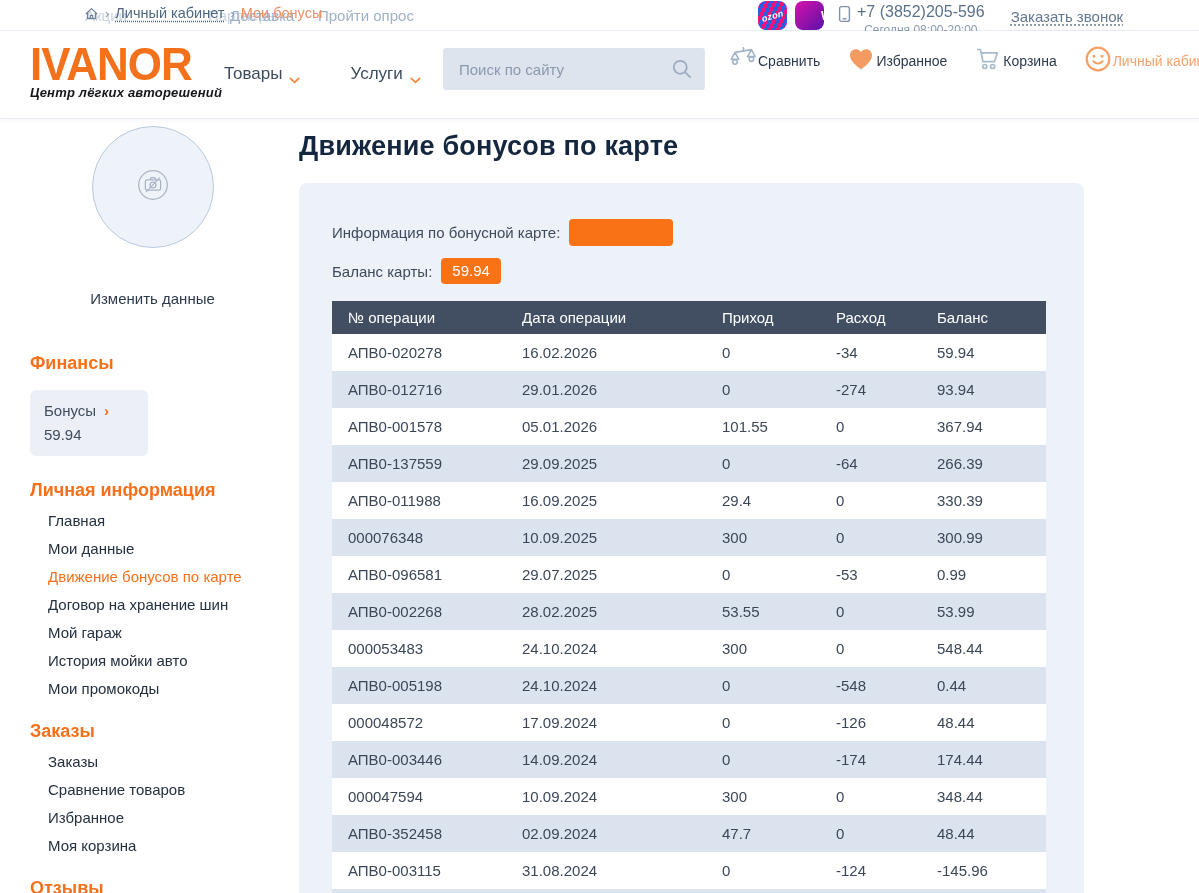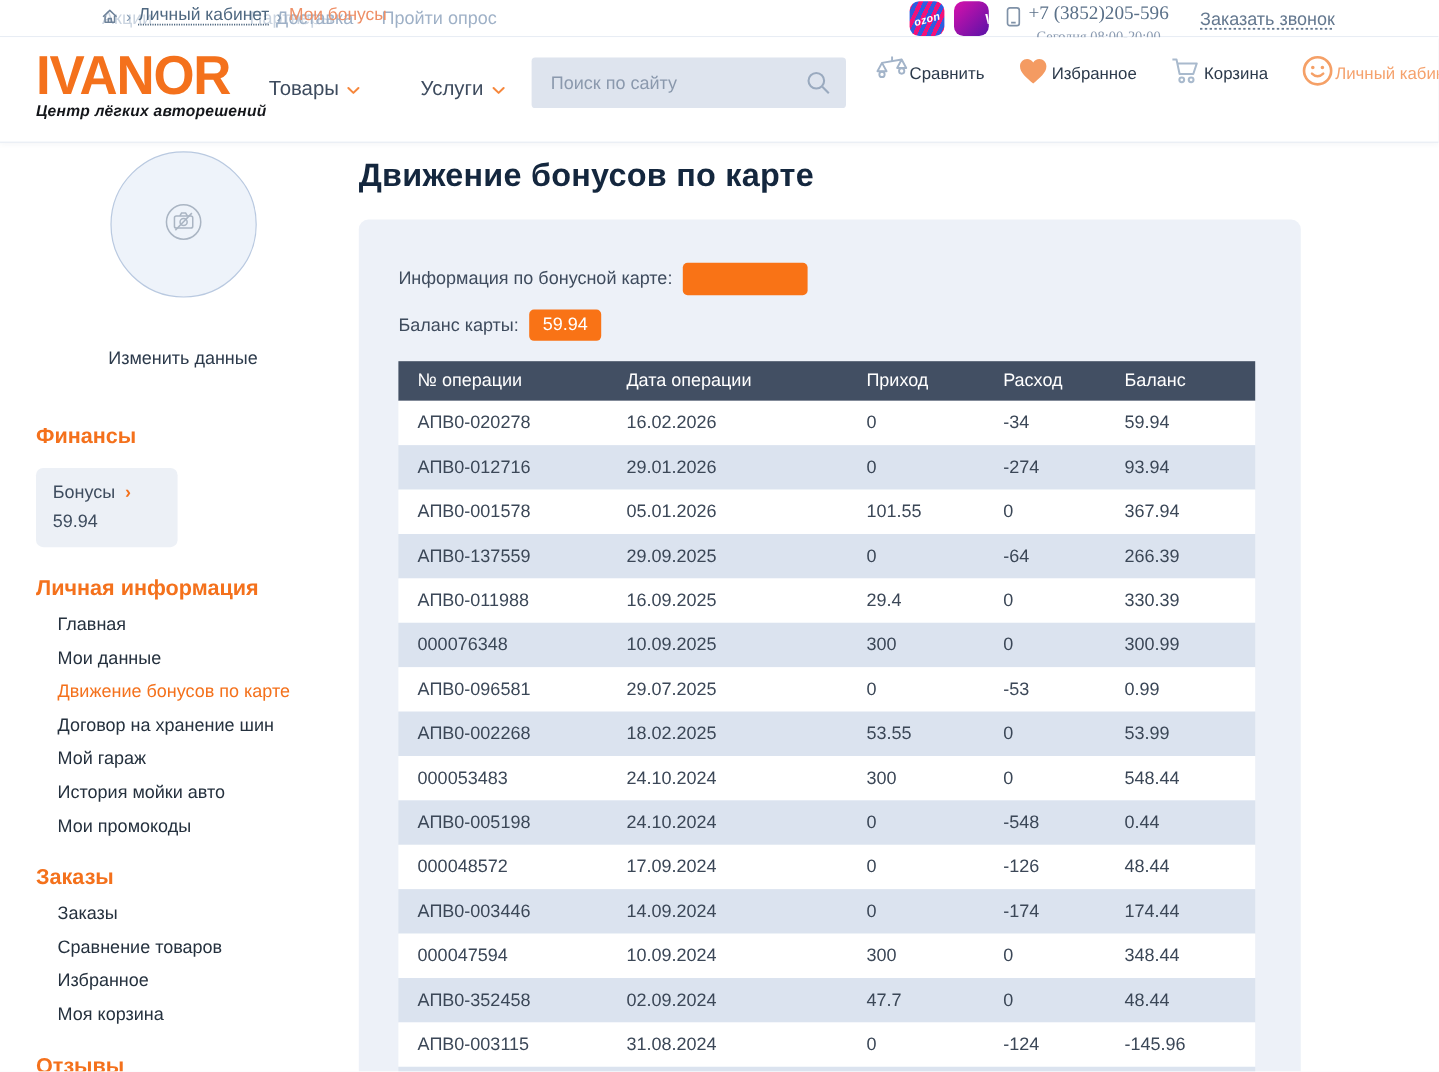--- a/index.html
+++ b/index.html
@@ -23,33 +23,33 @@
   .bc-link { font-size:14.5px; color:#4f6880; text-decoration:underline dotted; text-underline-offset:3px; cursor:pointer; }
   .bc-current { font-size:14.5px; color:#ee8f66; }
   .topbar-right { position:absolute; left:758px; top:1px; display:flex; align-items:flex-start; }
   .tile { width:29px; height:29px; border-radius:8px; position:relative; overflow:hidden; flex:0 0 auto; cursor:pointer; }
   .tile-ozon { background:repeating-linear-gradient(115deg,#f0127a 0 3.5px,#2f5bdf 3.5px 7px); margin-right:8px; }
   .tile-ozon span { position:absolute; inset:0; display:flex; align-items:center; justify-content:center;
     color:#fff; font-size:9px; font-weight:800; font-style:italic; transform:rotate(-16deg); letter-spacing:.3px; }
   .tile-wb { background:linear-gradient(135deg,#cb11ab 10%,#6612a8 90%); margin-right:14px; }
   .tile-wb span { position:absolute; inset:0; display:flex; align-items:center; justify-content:center;
     color:#fff; font-size:12px; font-weight:800;padding-left:36px; }
-  .phone-block { display:flex; align-items:flex-start; gap:6px; margin-top:2px;font-family:Liberation Serif, serif; }
+  .phone-block { display:flex; align-items:flex-start; gap:6px; margin-top:2px; }
   .phone-number { font-size:16px; color:#5b7189; white-space:nowrap; }
   .phone-hours { font-size:12px; color:#8a9ab0; margin-top:2px; text-align:center; }
   .callback { margin-left:26px; margin-top:7px; font-size:15px; color:#64788f; white-space:nowrap;
     text-decoration:underline dotted; text-underline-offset:3px; cursor:pointer; }
 
   
   .header { position:relative; height:87px; background:#fff; box-shadow:0 1px 0 #e8edf4, 0 2px 5px rgba(40,60,90,.05); }
   .logo { position:absolute; left:30px; top:13px; cursor:pointer; }
   .logo-text { font-size:44px; line-height:40px; font-weight:900; color:var(--accent,#f4711c); letter-spacing:-1px; transform:scaleY(1.04); }
   .logo-tagline { font-size:13px; font-weight:700; font-style:italic; color:#14161a; margin-top:1px; letter-spacing:.2px; }
   .main-menu { position:absolute; left:224px; top:33px; display:flex; gap:50px; }
-  .menu-item { display:flex; align-items:center; gap:7px; font-size:17px; color:#3d4b5e; cursor:pointer; }
+  .menu-item { display:flex; align-items:flex-end; gap:7px; font-size:17px; color:#3d4b5e; cursor:pointer; }
   .search { position:absolute; left:443px; top:17px; width:262px; height:42px; background:#dee4ee; border-radius:3px; }
   .search input { width:100%; height:100%; border:none; outline:none; background:transparent;
     padding:0 44px 0 16px; font-size:15px; color:#4c1d95; font-family:"Liberation Sans",sans-serif; }
   .search input::placeholder { color:#8b99ad; opacity:1; }
   .search-icon { position:absolute; right:10px; top:8px; cursor:pointer; }
   .header-actions { position:absolute; left:728px; top:12px; display:flex; align-items:flex-start; }
   .action { display:flex; align-items:center; margin-right:26px; cursor:pointer; }
   .action-icon { height:32px; display:flex; align-items:center; justify-content:center; }
   .action-label { font-size:14px; color:#2c3a4b; margin-top:3px; white-space:nowrap; }
   .action.active .action-label { color:#f5a26d; }
@@ -323,21 +323,21 @@
           </div>
           <div class="brow">
             <div class="bcell">АПВ0-096581</div>
             <div class="bcell">29.07.2025</div>
             <div class="bcell">0</div>
             <div class="bcell">-53</div>
             <div class="bcell">0.99</div>
           </div>
           <div class="brow alt">
             <div class="bcell">АПВ0-002268</div>
-            <div class="bcell">18.02.2025</div>
+            <div class="bcell">28.02.2025</div>
             <div class="bcell">53.55</div>
             <div class="bcell">0</div>
             <div class="bcell">53.99</div>
           </div>
           <div class="brow">
             <div class="bcell">000053483</div>
             <div class="bcell">24.10.2024</div>
             <div class="bcell">300</div>
             <div class="bcell">0</div>
             <div class="bcell">548.44</div>

